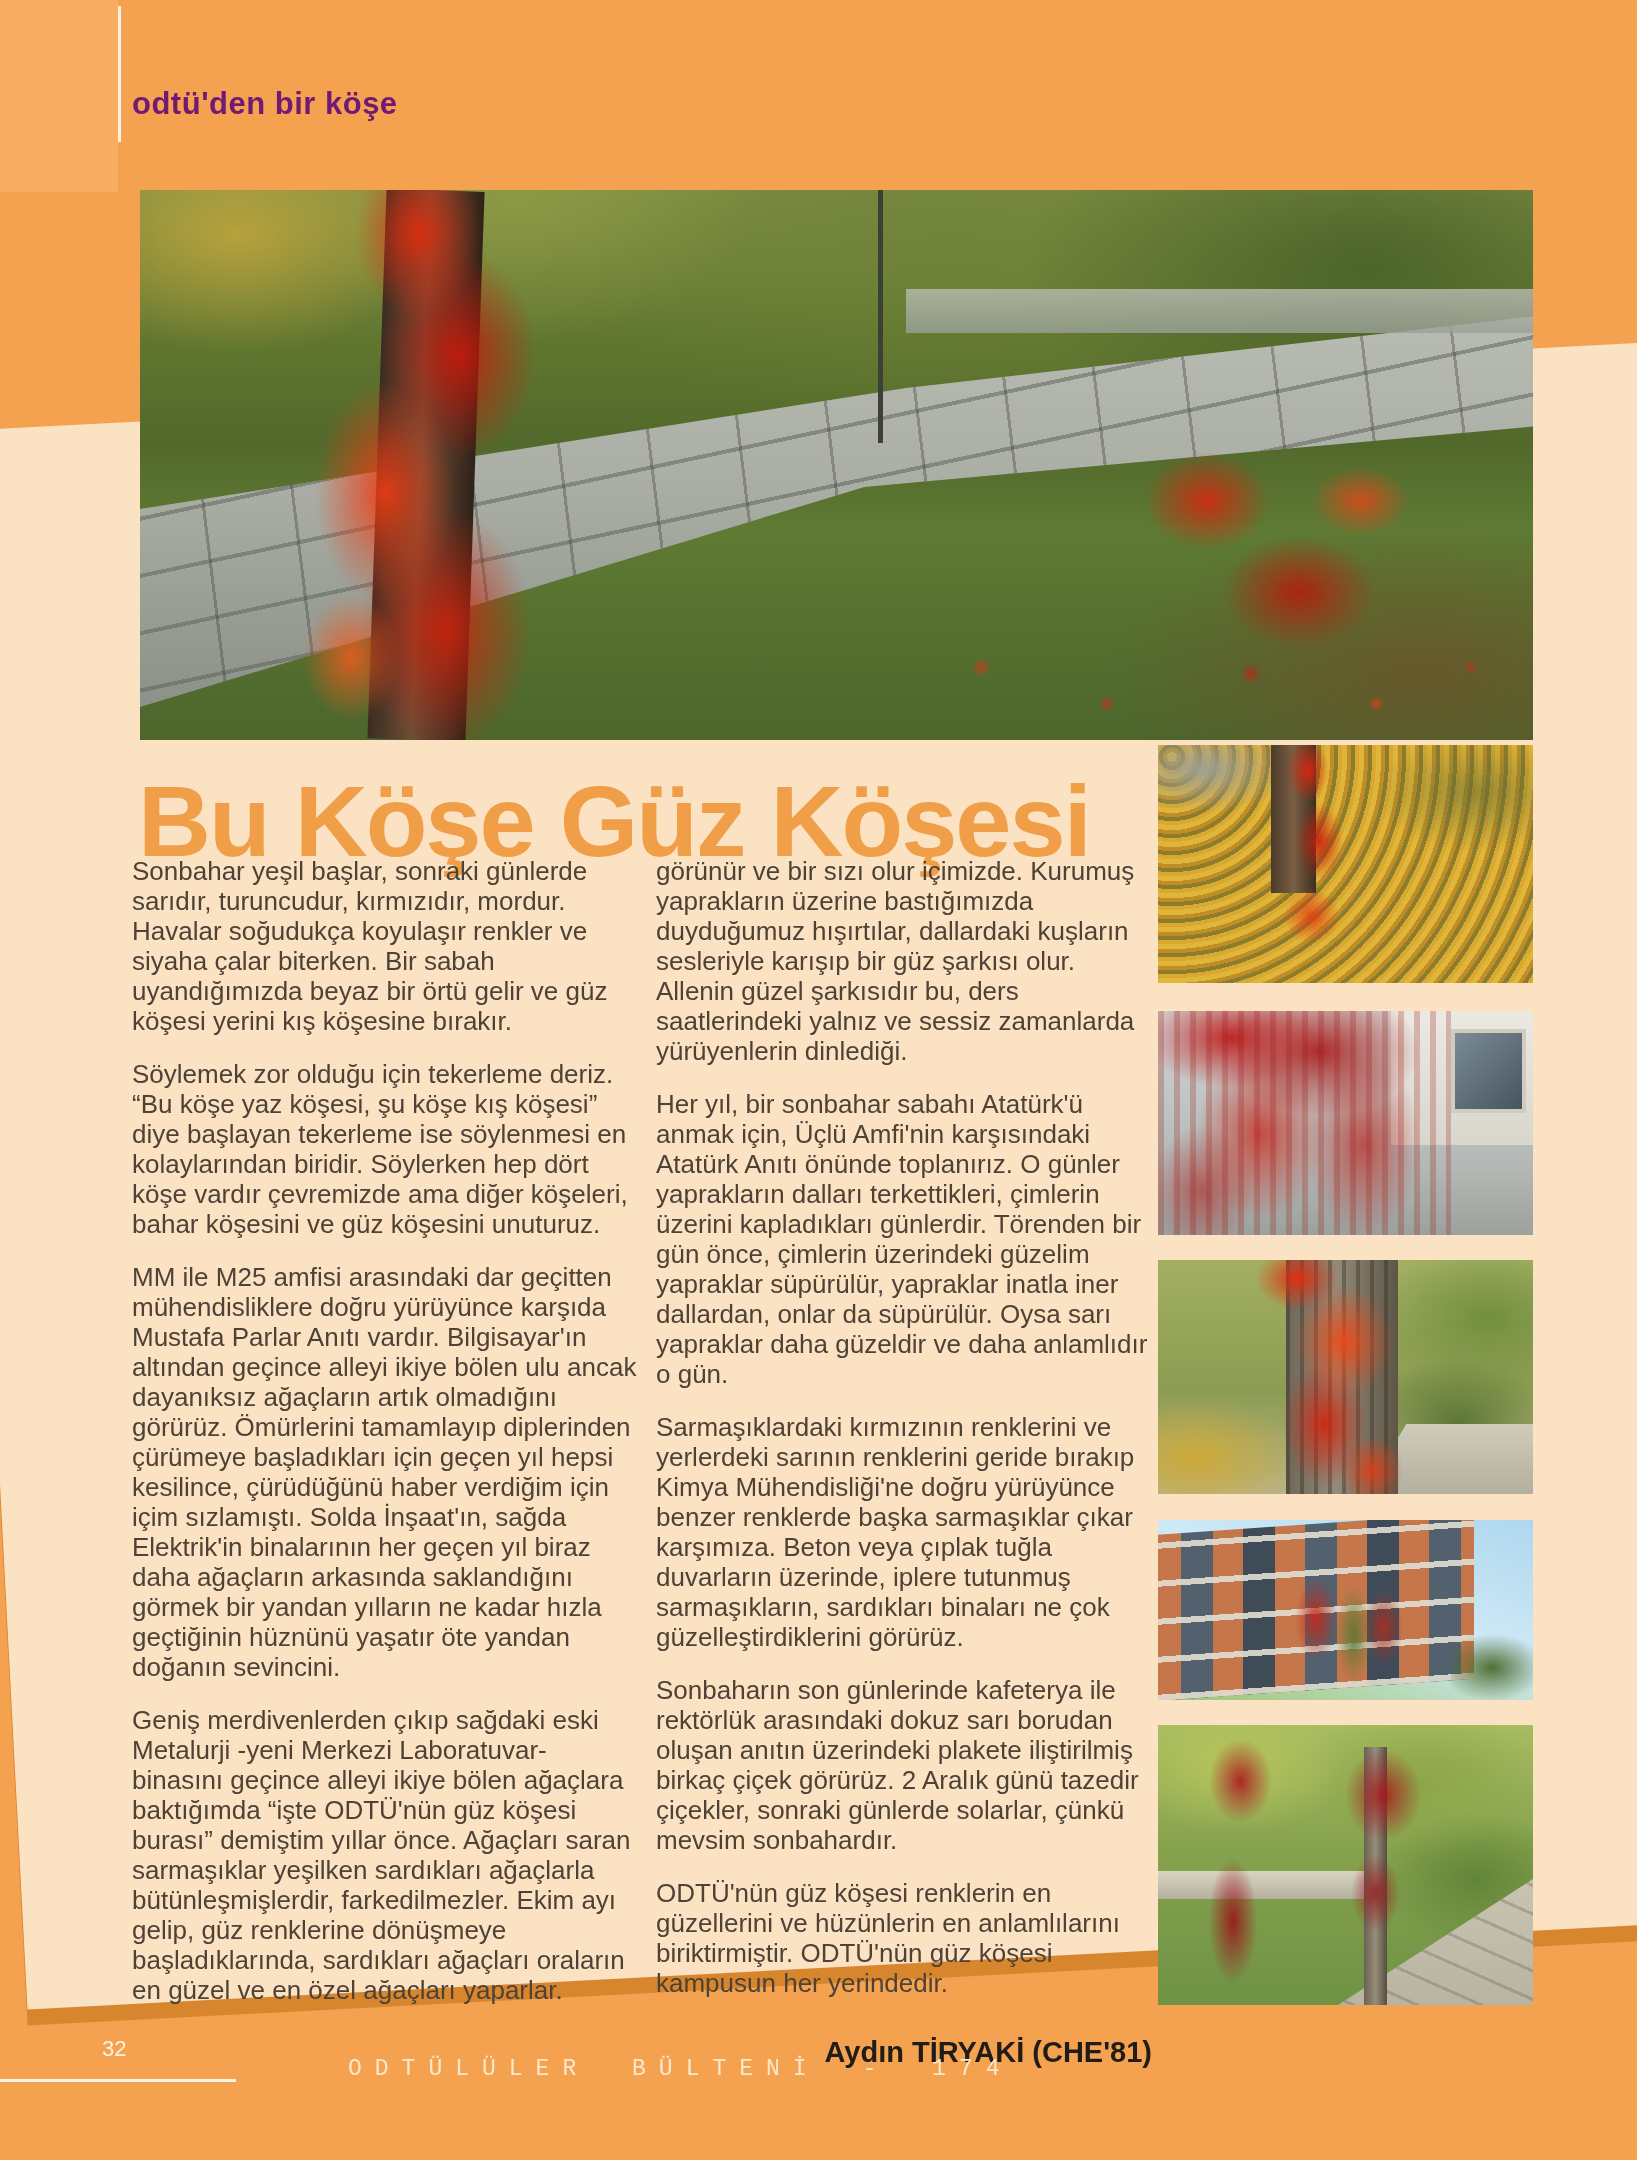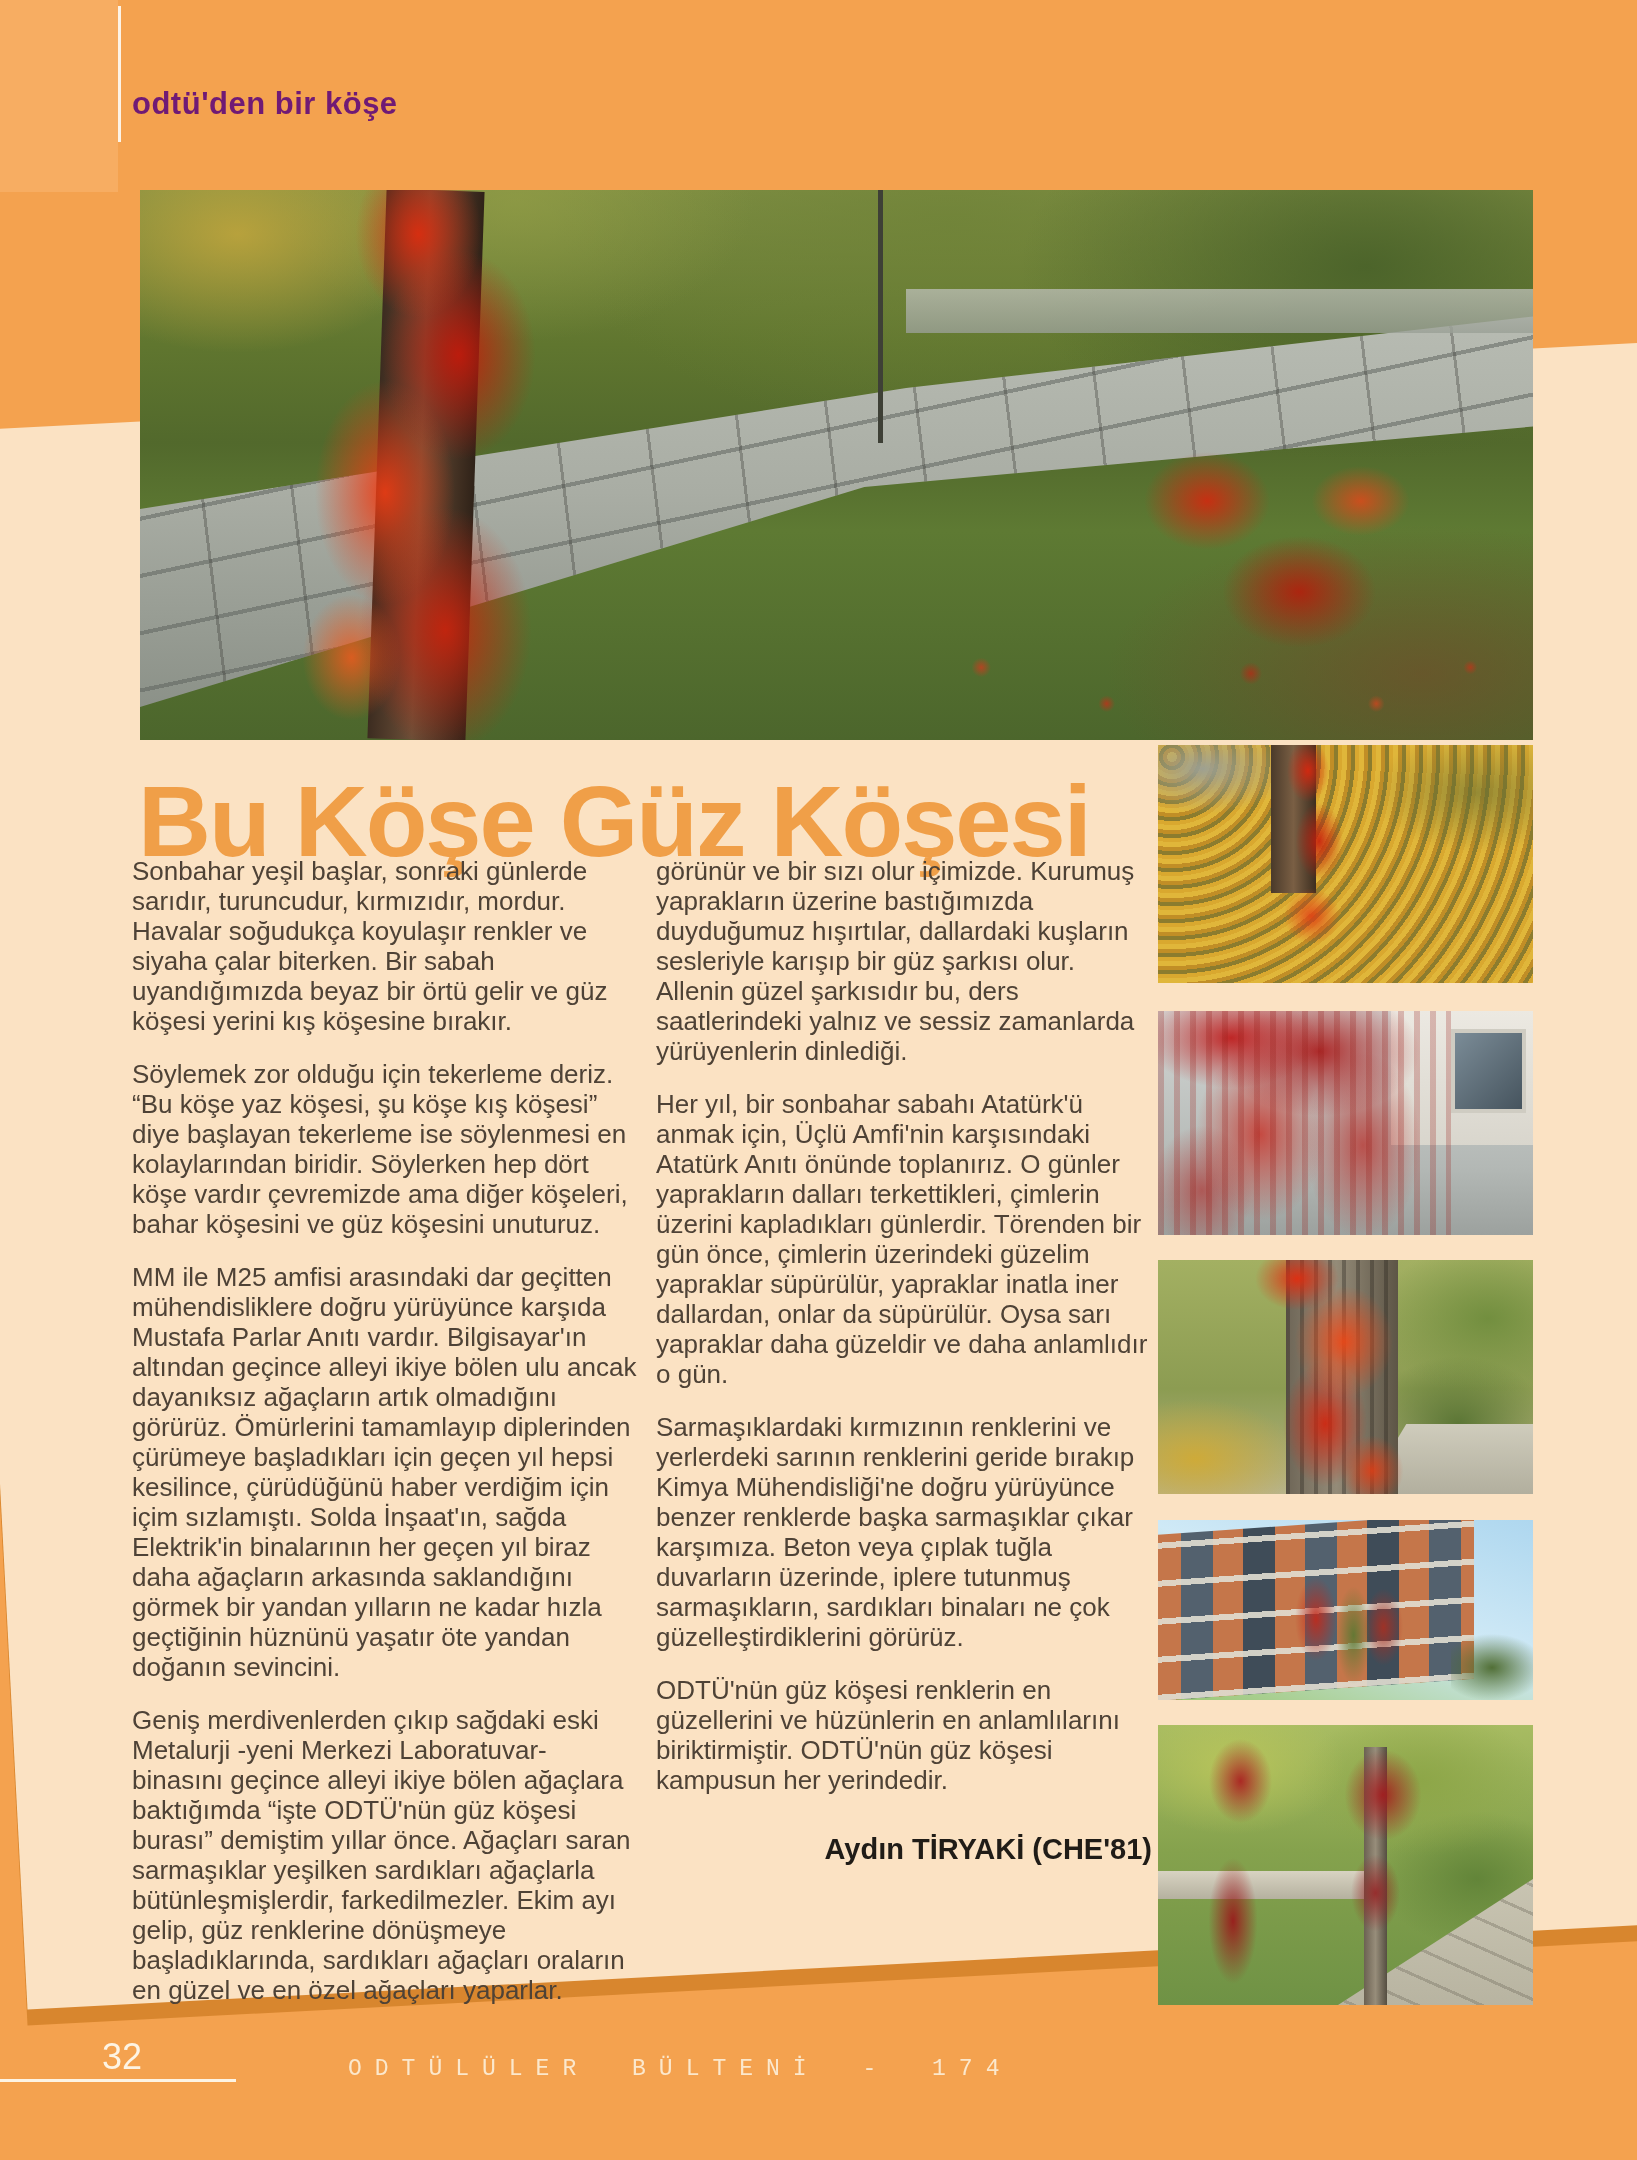--- a/index.html
+++ b/index.html
@@ -160,21 +160,21 @@
   .title{
     position:absolute;left:138px;top:736px;width:1100px;
     color:#f09f48;font-size:101px;font-weight:bold;letter-spacing:-2px;white-space:nowrap;margin-top:28px;
   }
   .col{position:absolute;top:856px;color:#4e4236;font-size:26px;line-height:30px;}
   .col p{margin:0 0 23px 0;}
   #col-left{left:132px;width:512px;}
   #col-right{left:656px;width:496px;}
   .byline{margin-top:36px;text-align:right;color:#201c17;font-weight:bold;font-size:29px;line-height:37px;}
   
-  .page-num{position:absolute;left:102px;top:2036px;color:#fdf4e4;font-size:36px;}
+  .page-num{position:absolute;left:102px;top:2036px;color:#fdf4e4;font-size:22px;}
   .page-num-line{position:absolute;left:0;top:2079px;width:236px;height:3px;background:#fdf4e4;}
   .magline{
     position:absolute;left:348px;top:2056px;color:#fbe8cd;font-size:23px;
     letter-spacing:13px;word-spacing:16px;white-space:nowrap;font-family:Liberation Mono, monospace;
   }
 </style>
 </head>
 <body>
 
 <div class="corner-strip"></div>
@@ -200,20 +200,21 @@
   <p>Sonbahar yeşil başlar, sonraki günlerde sarıdır, turuncudur, kırmızıdır, mordur. Havalar soğudukça koyulaşır renkler ve siyaha çalar biterken. Bir sabah uyandığımızda beyaz bir örtü gelir ve güz köşesi yerini kış köşesine bırakır.</p>
   <p>Söylemek zor olduğu için tekerleme deriz. “Bu köşe yaz köşesi, şu köşe kış köşesi” diye başlayan tekerleme ise söylenmesi en kolaylarından biridir.  Söylerken hep dört köşe vardır çevremizde ama diğer köşeleri, bahar köşesini ve güz köşesini unuturuz.</p>
   <p>MM ile M25 amfisi arasındaki dar geçitten mühendisliklere doğru yürüyünce karşıda Mustafa Parlar Anıtı vardır. Bilgisayar'ın altından geçince alleyi ikiye bölen ulu ancak dayanıksız ağaçların artık olmadığını görürüz. Ömürlerini tamamlayıp diplerinden çürümeye başladıkları için geçen yıl hepsi kesilince, çürüdüğünü haber verdiğim için içim sızlamıştı. Solda İnşaat'ın, sağda Elektrik'in binalarının her geçen yıl biraz daha ağaçların arkasında saklandığını görmek bir yandan yılların ne kadar hızla geçtiğinin hüznünü yaşatır öte yandan doğanın sevincini.</p>
   <p>Geniş merdivenlerden çıkıp sağdaki eski Metalurji -yeni Merkezi Laboratuvar- binasını geçince alleyi ikiye bölen ağaçlara baktığımda “işte ODTÜ'nün güz köşesi burası” demiştim yıllar önce. Ağaçları saran sarmaşıklar yeşilken sardıkları ağaçlarla bütünleşmişlerdir, farkedilmezler. Ekim ayı gelip, güz renklerine dönüşmeye başladıklarında, sardıkları ağaçları oraların en güzel ve en özel ağaçları yaparlar.</p>
 </div>
 
 <div class="col" id="col-right">
   <p>görünür ve bir sızı olur içimizde. Kurumuş yaprakların üzerine bastığımızda duyduğumuz hışırtılar, dallardaki kuşların sesleriyle karışıp bir güz şarkısı olur. Allenin güzel şarkısıdır bu, ders saatlerindeki yalnız ve sessiz zamanlarda yürüyenlerin dinlediği.</p>
   <p>Her yıl, bir sonbahar sabahı Atatürk'ü anmak için, Üçlü Amfi'nin karşısındaki Atatürk Anıtı önünde toplanırız. O günler yaprakların dalları terkettikleri, çimlerin üzerini kapladıkları günlerdir. Törenden bir gün önce, çimlerin üzerindeki güzelim yapraklar süpürülür, yapraklar inatla iner dallardan, onlar da süpürülür. Oysa sarı yapraklar daha güzeldir ve daha anlamlıdır o gün.</p>
   <p>Sarmaşıklardaki kırmızının renklerini ve yerlerdeki sarının renklerini geride bırakıp Kimya Mühendisliği'ne doğru yürüyünce benzer renklerde başka sarmaşıklar çıkar karşımıza. Beton veya çıplak tuğla duvarların üzerinde, iplere tutunmuş sarmaşıkların, sardıkları binaları ne çok güzelleştirdiklerini görürüz.</p>
+  <p>Sonbaharın son günlerinde kafeterya ile rektörlük arasındaki dokuz sarı borudan oluşan anıtın üzerindeki plakete iliştirilmiş birkaç çiçek görürüz. 2 Aralık günü tazedir çiçekler, sonraki günlerde solarlar, çünkü mevsim sonbahardır.</p>
   <p>ODTÜ'nün güz köşesi renklerin en güzellerini ve hüzünlerin en anlamlılarını biriktirmiştir. ODTÜ'nün güz köşesi kampusun her yerindedir.</p>
   <div class="byline">
     <div>Aydın TİRYAKİ (CHE'81)</div>
   </div>
 </div>
 
 <div class="photo" id="photo-leafcarpet">
   <div class="ph-layer a-trunk"></div>
   <div class="ph-layer a-ivy"></div>
 </div>

